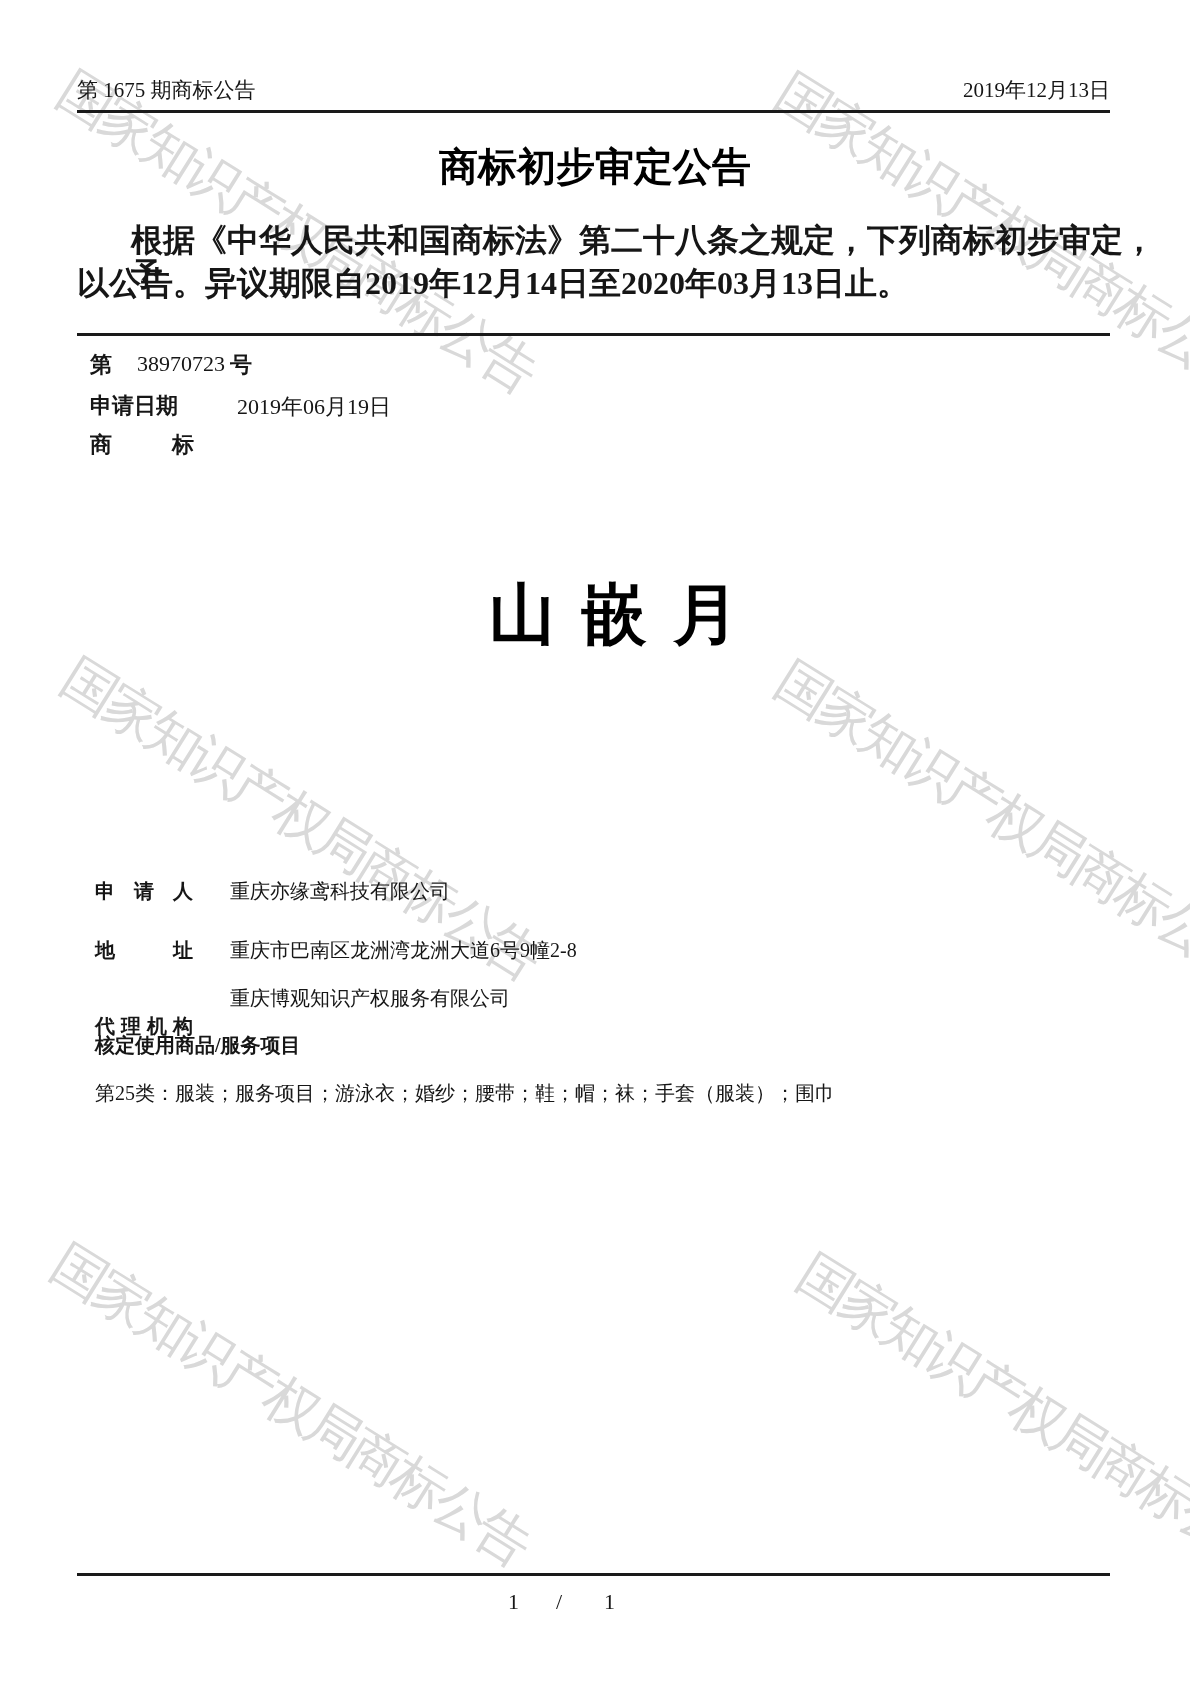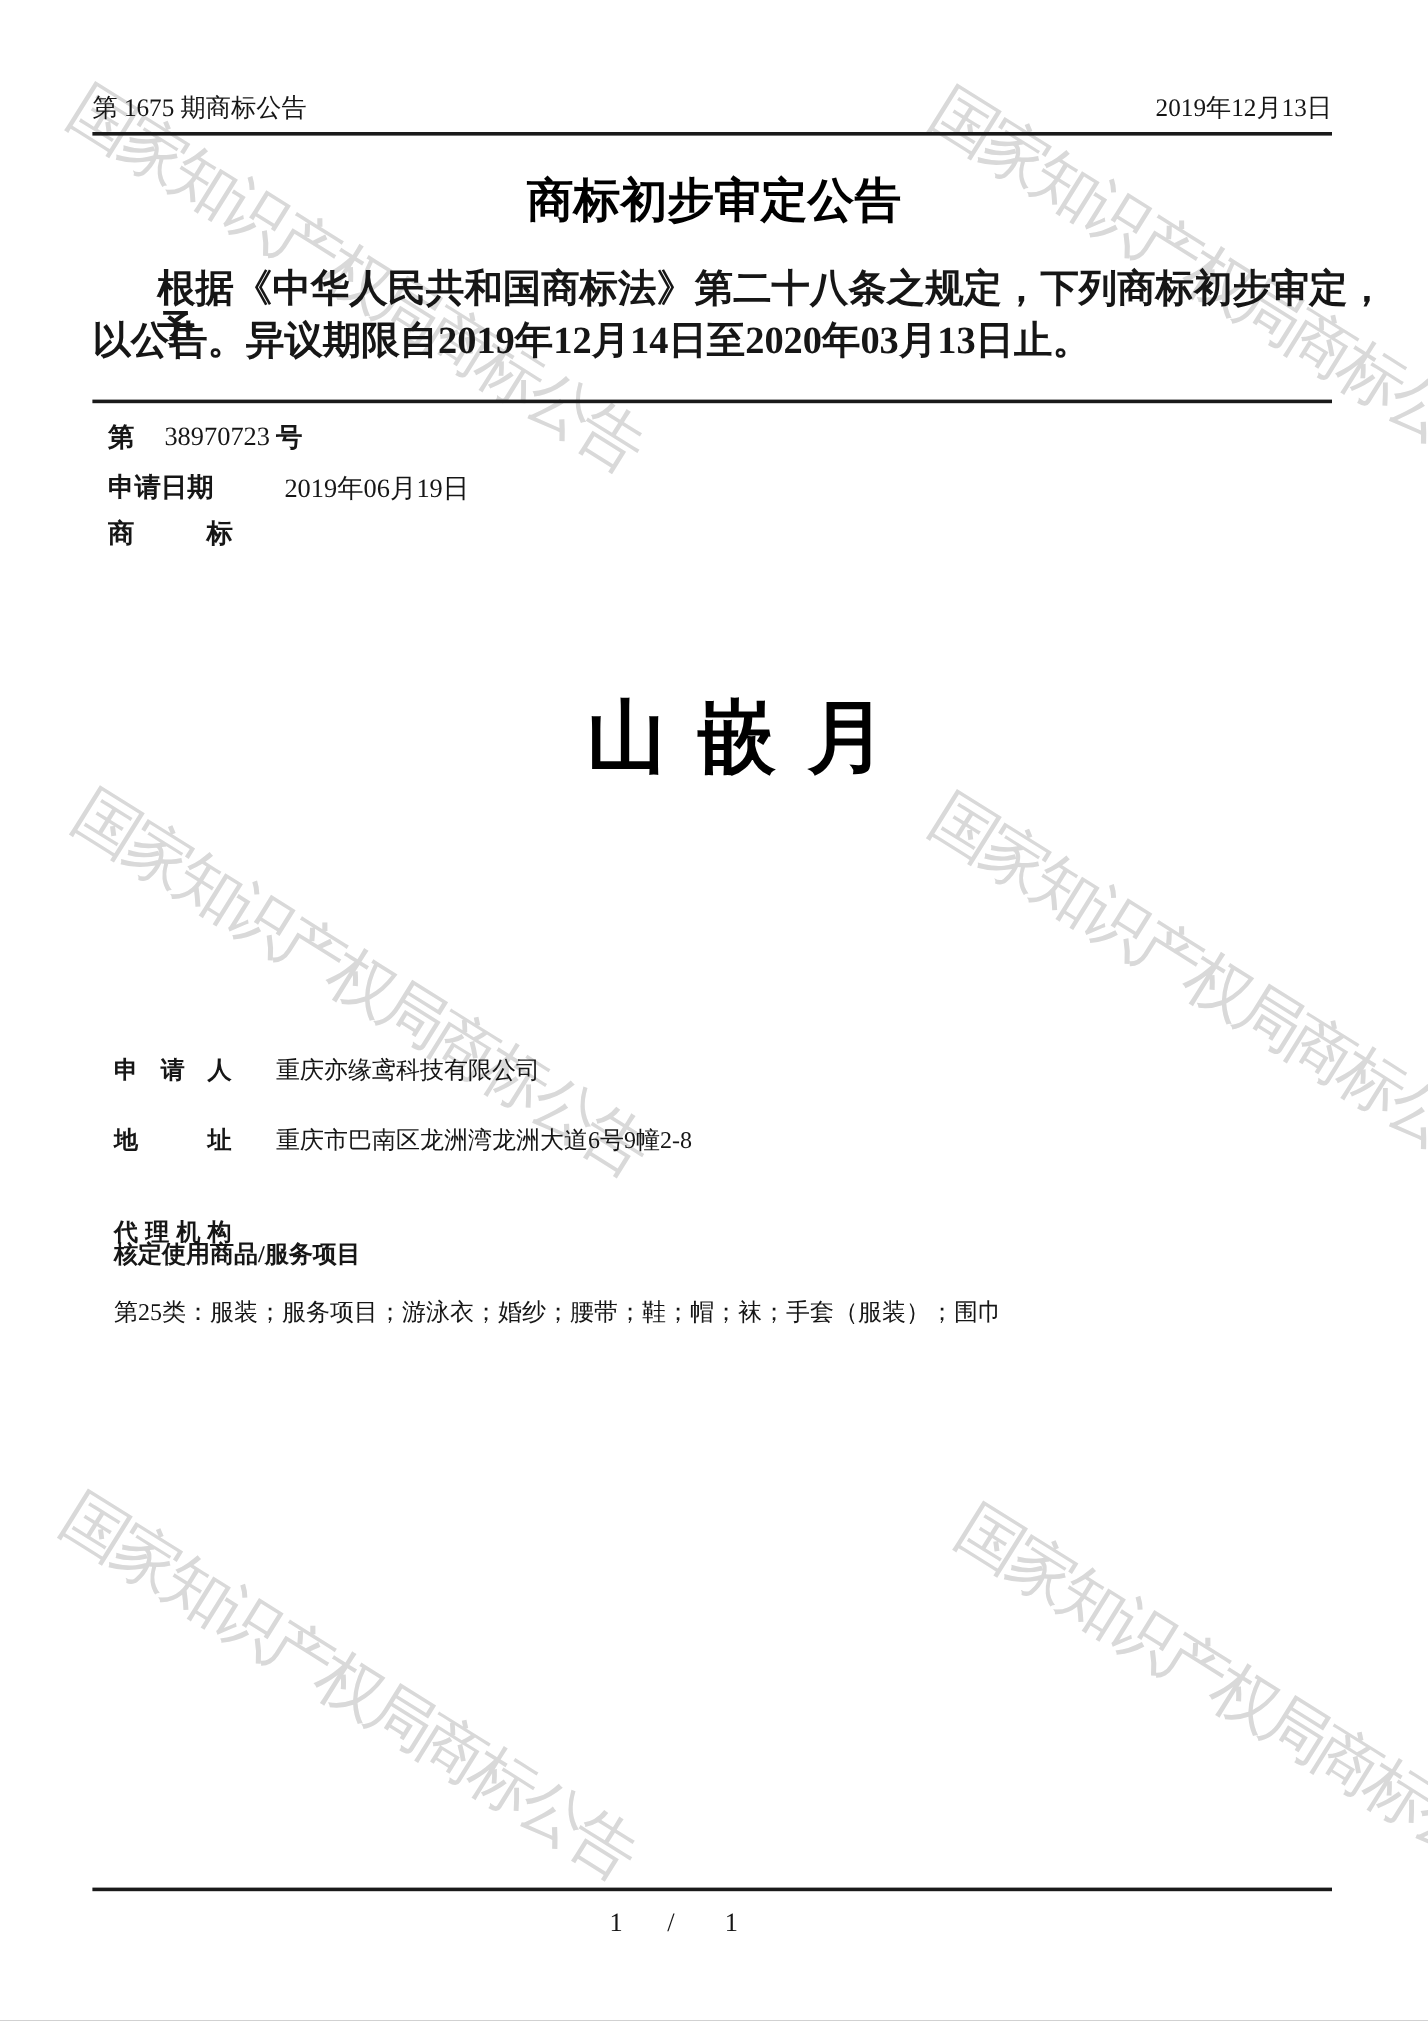--- a/index.html
+++ b/index.html
@@ -100,20 +100,21 @@
 
     <div class="abs tm">山嵌月</div>
 
     <div class="abs app lbl just w98" style="left:95px;top:878px;">申请人</div>
     <div class="abs app" style="left:230px;top:878px;">重庆亦缘鸢科技有限公司</div>
 
     <div class="abs app lbl just w98" style="left:95px;top:937px;">地址</div>
     <div class="abs app" style="left:230px;top:937px;">重庆市巴南区龙洲湾龙洲大道6号9幢2-8</div>
 
     <div class="abs app lbl just w98" style="left:95px;top:985px;margin-top:28px;">代理机构</div>
+    <div class="abs app" style="left:230px;top:985px;">重庆博观知识产权服务有限公司</div>
 
     <div class="abs app lbl" style="left:95px;top:1032px;">核定使用商品/服务项目</div>
     <div class="abs app" style="left:95px;top:1080px;">第25类：服装；服务项目；游泳衣；婚纱；腰带；鞋；帽；袜；手套（服装）；围巾</div>
 
     <div class="rule r3"></div>
     <div class="abs foot" style="left:508px;top:1589px;">1</div>
     <div class="abs foot" style="left:556px;top:1589px;">/</div>
     <div class="abs foot" style="left:604px;top:1589px;">1</div>
 
   </div>

